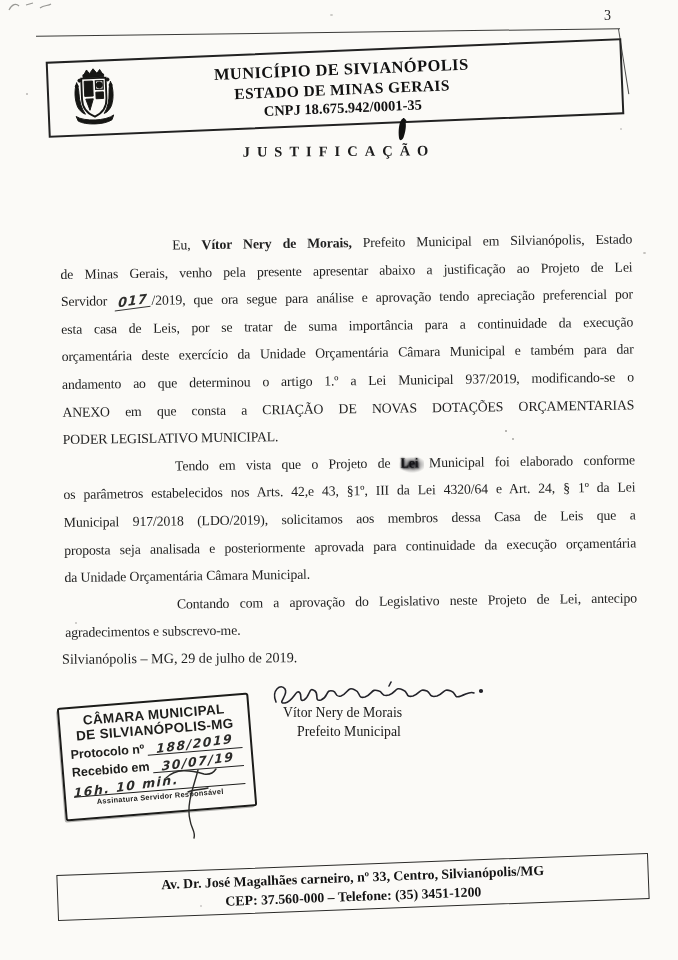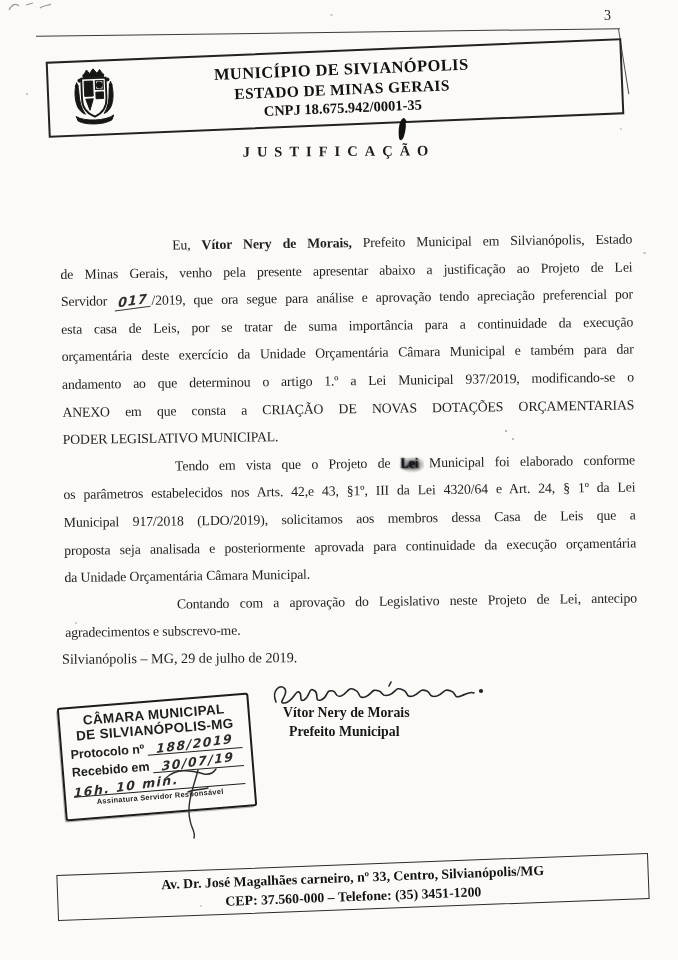--- a/index.html
+++ b/index.html
@@ -33,22 +33,22 @@
   .b{font-weight:bold;}
   .hand{font-family:"DejaVu Sans",sans-serif;font-style:italic;font-weight:600;font-size:13px;display:inline-block;transform:rotate(-7deg) skewX(-10deg);border-bottom:1.4px solid #333;padding:0 3px;color:#30302e;letter-spacing:1px;line-height:14px;}
   .smudge{position:relative;color:#050505;text-shadow:0 0 2px rgba(5,5,10,.95),1px 1px 2px rgba(10,10,25,.85),-1px 0 1.5px rgba(5,5,10,.8);margin-top:44px;}
   .smudge::after{content:"";position:absolute;left:-3px;top:2px;width:26px;height:16px;background:radial-gradient(ellipse at 55% 45%, rgba(15,15,20,.75), rgba(15,15,20,0) 68%);pointer-events:none;}
 
   
   .date-line{position:absolute;left:62px;top:650px;font-size:14.2px;color:#1e1e1e;transform:rotate(-0.4deg);}
 
   
   .sig-scrawl{position:absolute;left:268px;top:680px;width:222px;height:30px;}
-  .sig-block{position:absolute;left:283px;top:704px;font-weight:bold;font-size:13.8px;line-height:18.5px;color:#181818;}
-  .sig-role{margin-left:6px;}
+  .sig-block{position:absolute;left:283px;top:704px;font-weight:normal;font-size:13.8px;line-height:18.5px;color:#181818;}
+  .sig-role{margin-left:14px;}
 
   
   .stamp{position:absolute;left:61px;top:700px;width:192px;height:114px;border:2.5px solid #1c1c1a;border-radius:3px;transform:rotate(-4.6deg);font-family:"Liberation Sans",sans-serif;color:#1d1d1b;padding:5px 8px 0 8px;box-sizing:border-box;box-shadow:-2px 2px 0 -1px rgba(40,40,38,.35);}
   .stamp .s1{font-size:13.5px;font-weight:bold;text-align:center;letter-spacing:.3px;}
   .stamp .s2{font-size:13.5px;font-weight:bold;text-align:center;letter-spacing:.3px;}
   .stamp-row{display:flex;align-items:flex-end;font-size:12.5px;font-weight:bold;margin-top:3px;}
   .stamp-row .fill{flex:1;border-bottom:1.3px solid #222;margin-left:3px;text-align:center;}
   .hand2{font-family:"DejaVu Sans",sans-serif;font-style:italic;font-weight:600;font-size:12.5px;display:inline-block;transform:rotate(-3deg) skewX(-8deg);color:#2b2b29;letter-spacing:1.5px;line-height:13px;}
   .sig-servline{border-bottom:1.6px solid #1d1d1b;height:16px;margin-top:1px;position:relative;}
   .sig-serv-label{font-size:7.4px;font-weight:bold;text-align:center;letter-spacing:.3px;margin-top:1px;padding-bottom:2px;}

